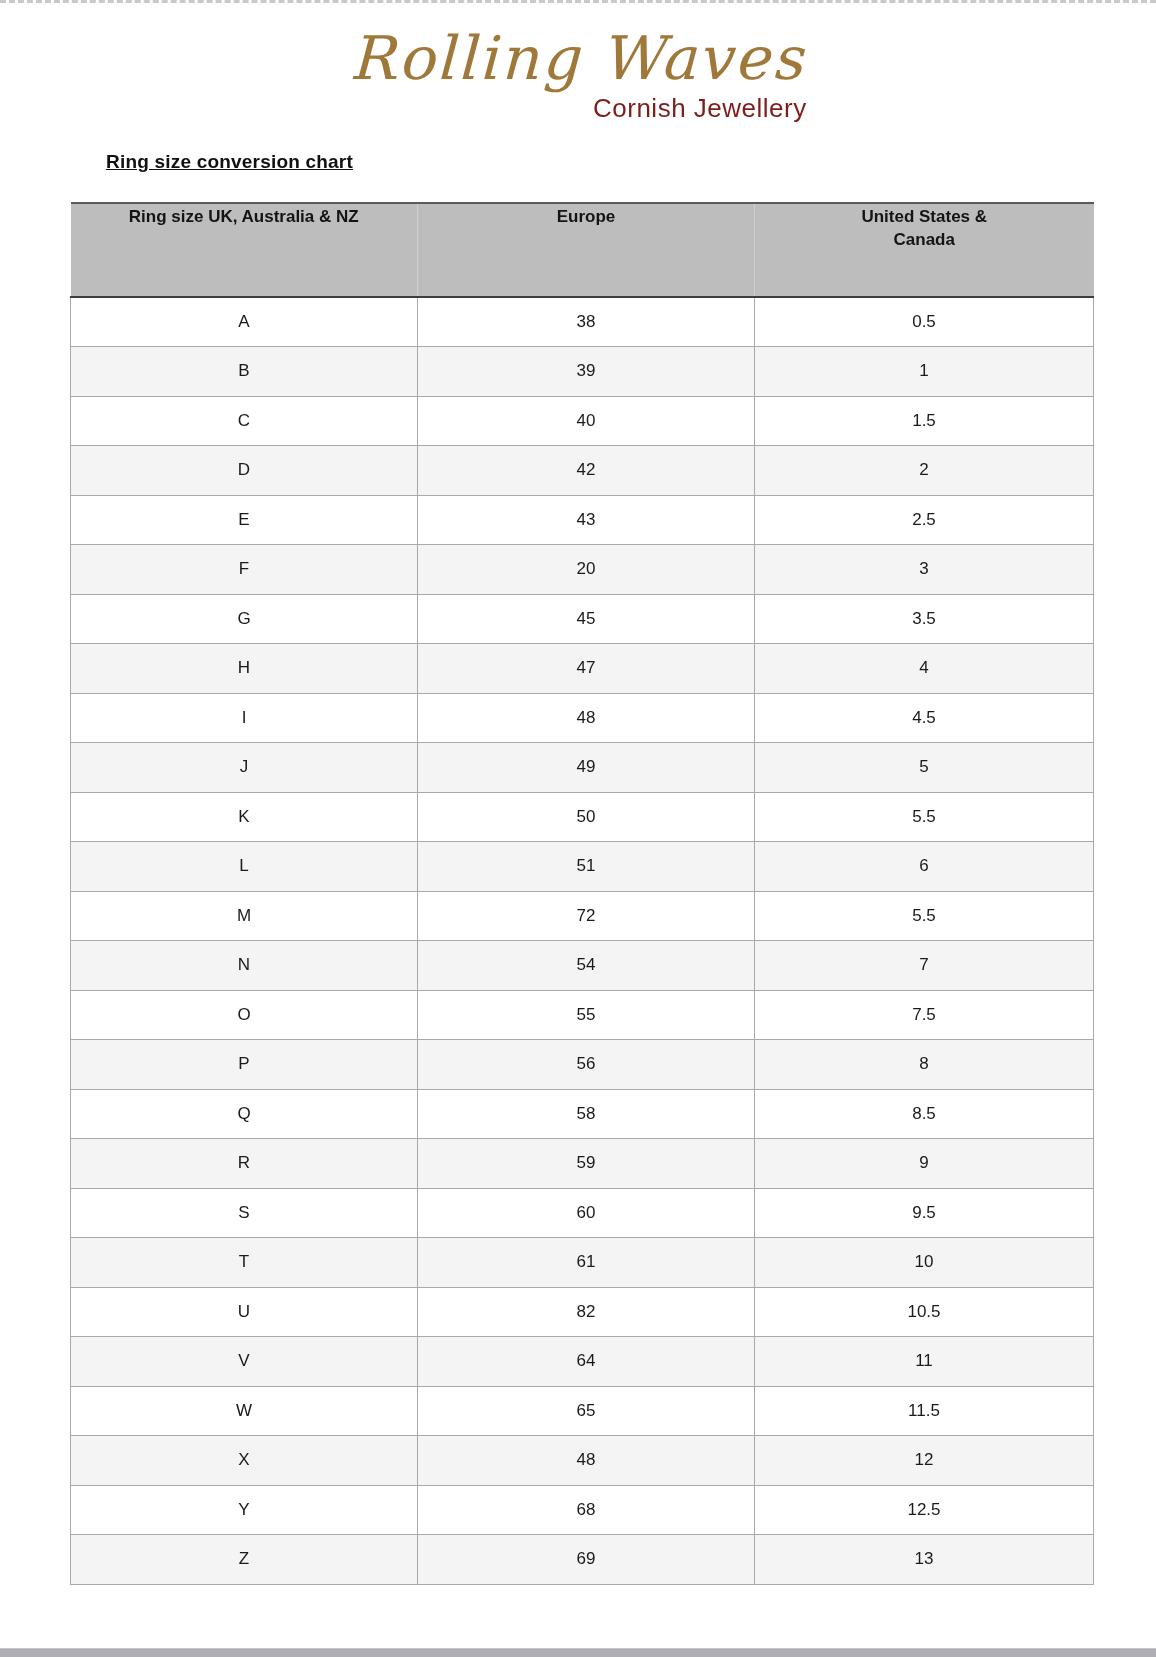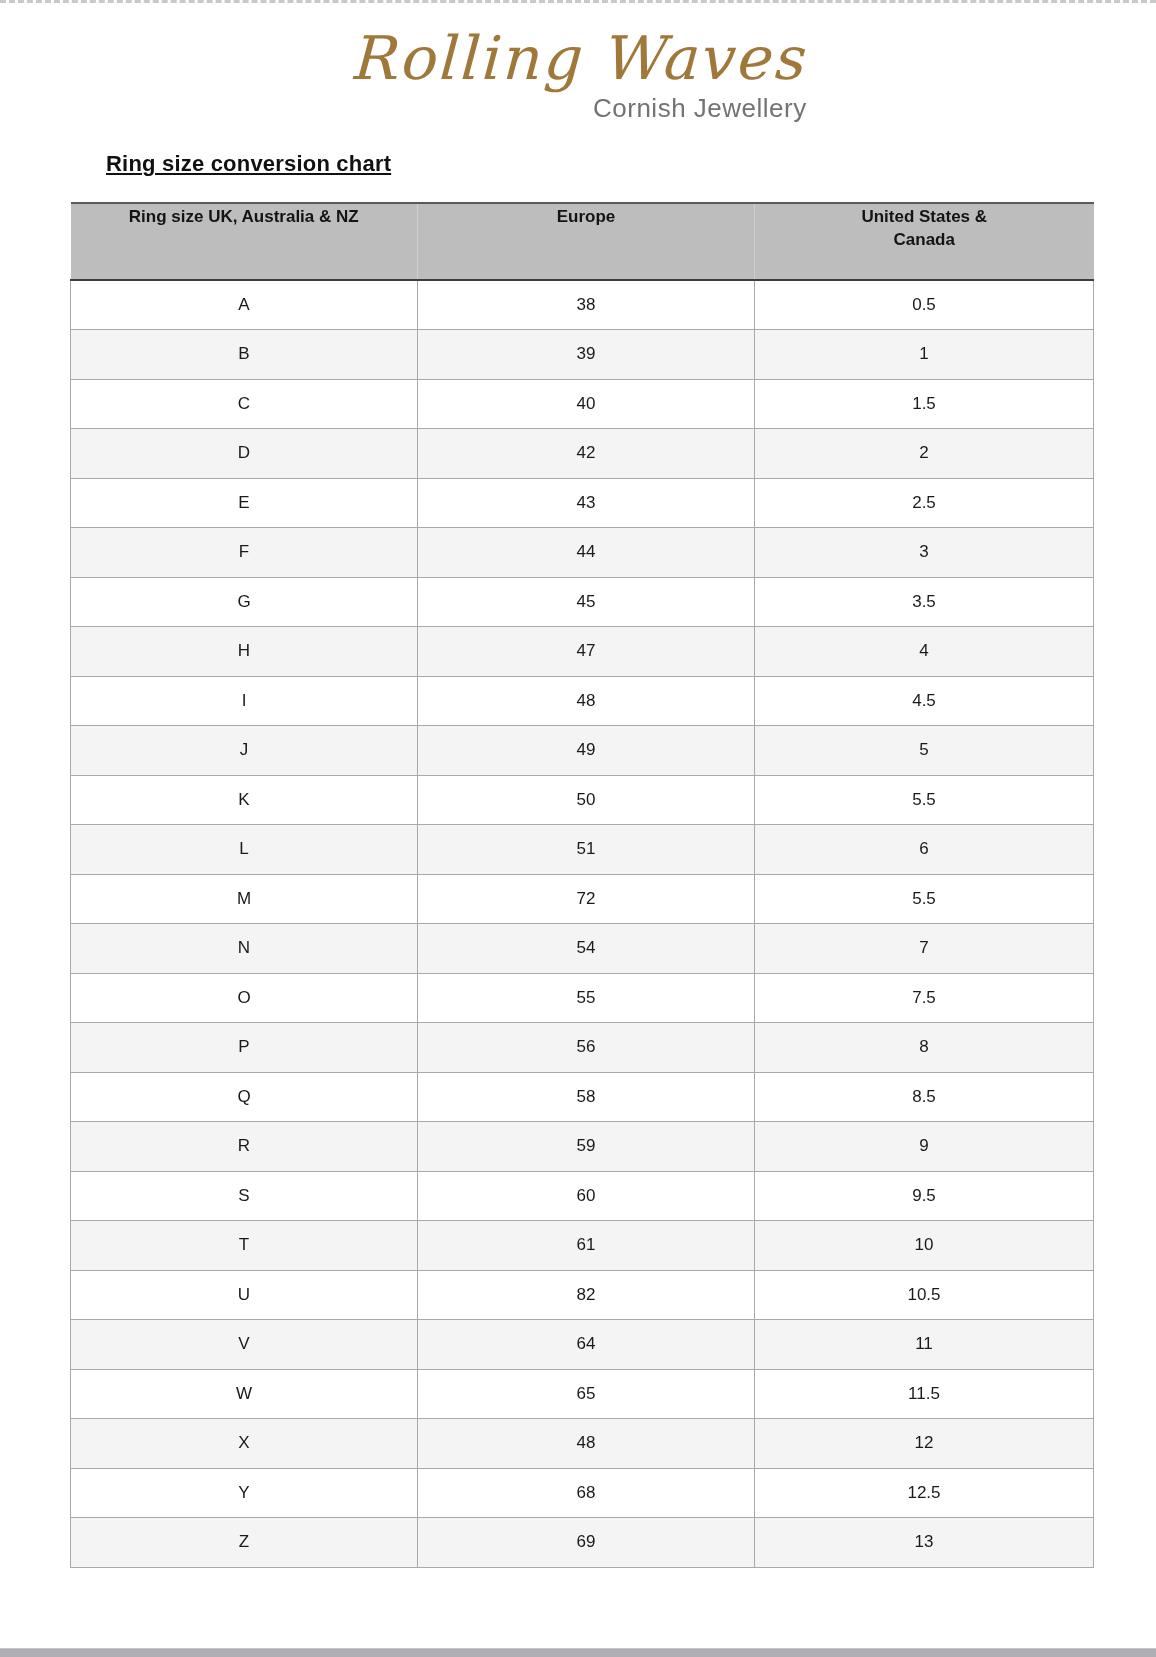--- a/index.html
+++ b/index.html
@@ -39,53 +39,53 @@
     font-family: "DejaVu Serif", serif;
     font-style: italic;
     font-size: 60px;
     line-height: 1.15;
     color: #a0783a;
     letter-spacing: 2px;
     transform: skewX(-4deg);
   }
   .brand-tagline {
     font-size: 26px;
-    color: #737373;
+    color: #7f1d1d;
     text-align: right;
     letter-spacing: 0.5px;
     margin-top: 0px;
     padding-right: 2px;
   }
 
   .page-title {
     position: absolute;
     top: 151px;
     left: 106px;
-    font-size: 22px;
+    font-size: 19px;
     font-weight: bold;
     color: #111111;
     text-decoration: underline;
     letter-spacing: 0.2px;
   }
 
   table.ring-table {
     position: absolute;
     top: 202px;
     left: 70px;
     width: 1023px;
     border-collapse: collapse;
     table-layout: fixed;
   }
   table.ring-table col.c1 { width: 347px; }
   table.ring-table col.c2 { width: 337px; }
   table.ring-table col.c3 { width: 339px; }
 
   table.ring-table thead th {
     background: #bdbdbd;
-    height: 77px;
+    height: 94px;
     vertical-align: top;
     font-size: 17px;
     font-weight: bold;
     color: #141414;
     text-align: center;
     line-height: 23px;
     white-space: pre-line;
     border-top: 2px solid #5a5a5a;
     border-bottom: 2px solid #3d3d3d;
     border-left: 1px solid #cfcfcf;
@@ -166,21 +166,21 @@
           <td>42</td>
           <td>2</td>
         </tr>
         <tr>
           <td>E</td>
           <td>43</td>
           <td>2.5</td>
         </tr>
         <tr>
           <td>F</td>
-          <td>44</td>
+          <td>20</td>
           <td>3</td>
         </tr>
         <tr>
           <td>G</td>
           <td>45</td>
           <td>3.5</td>
         </tr>
         <tr>
           <td>H</td>
           <td>47</td>

